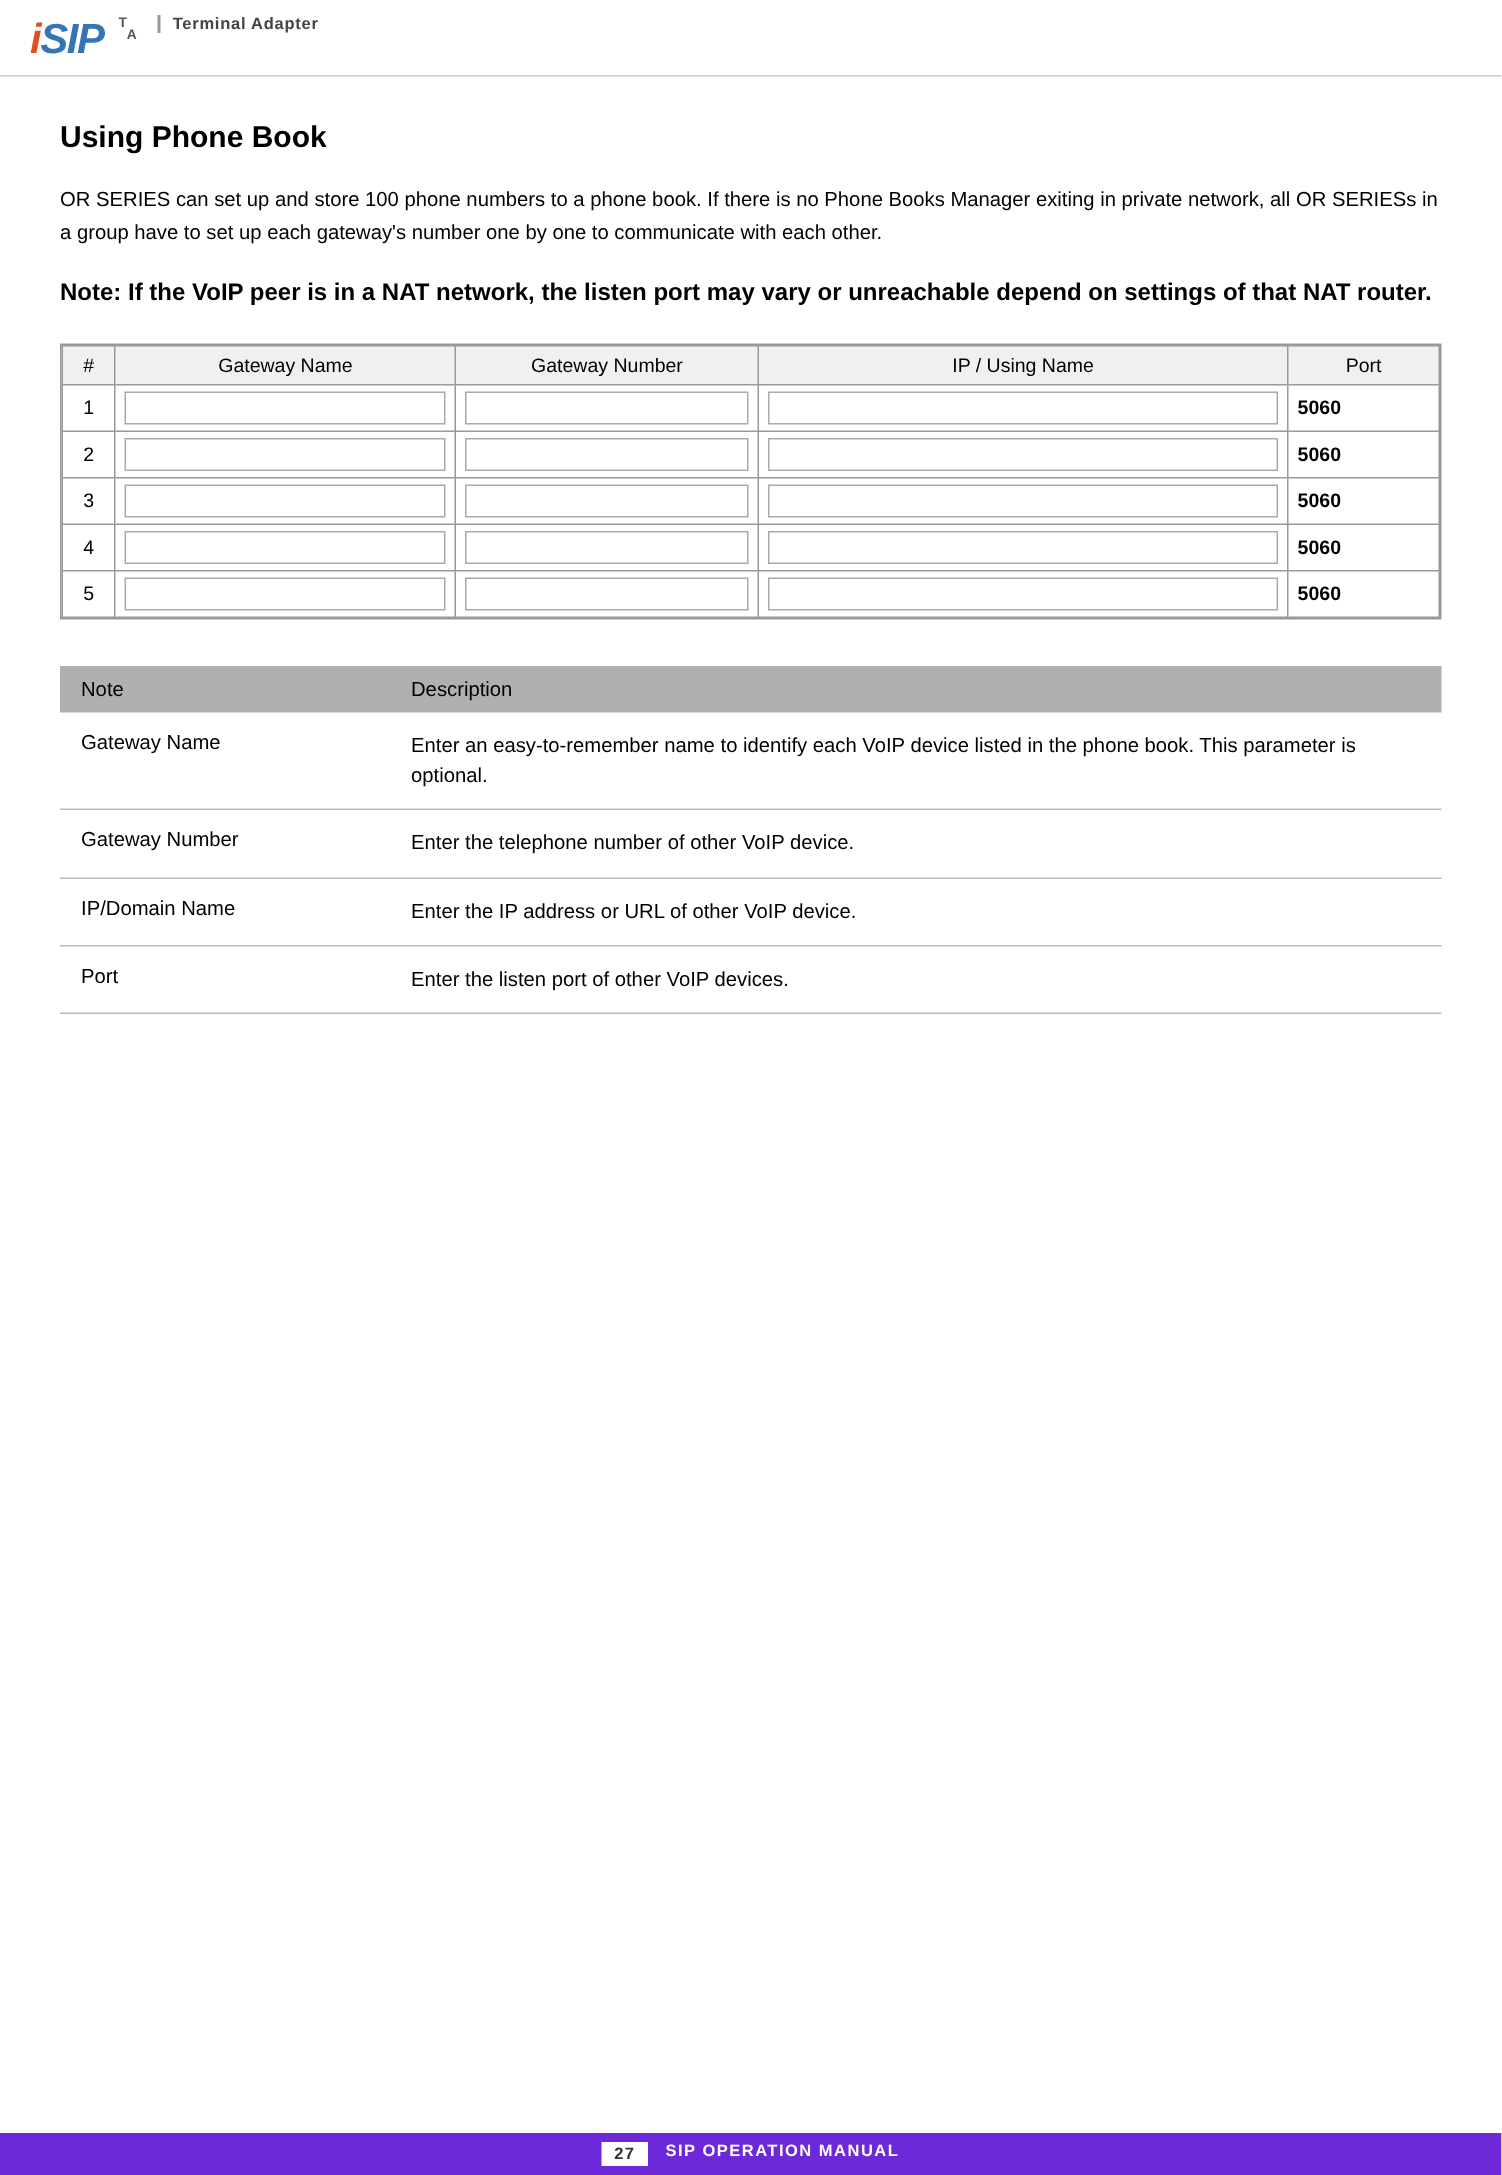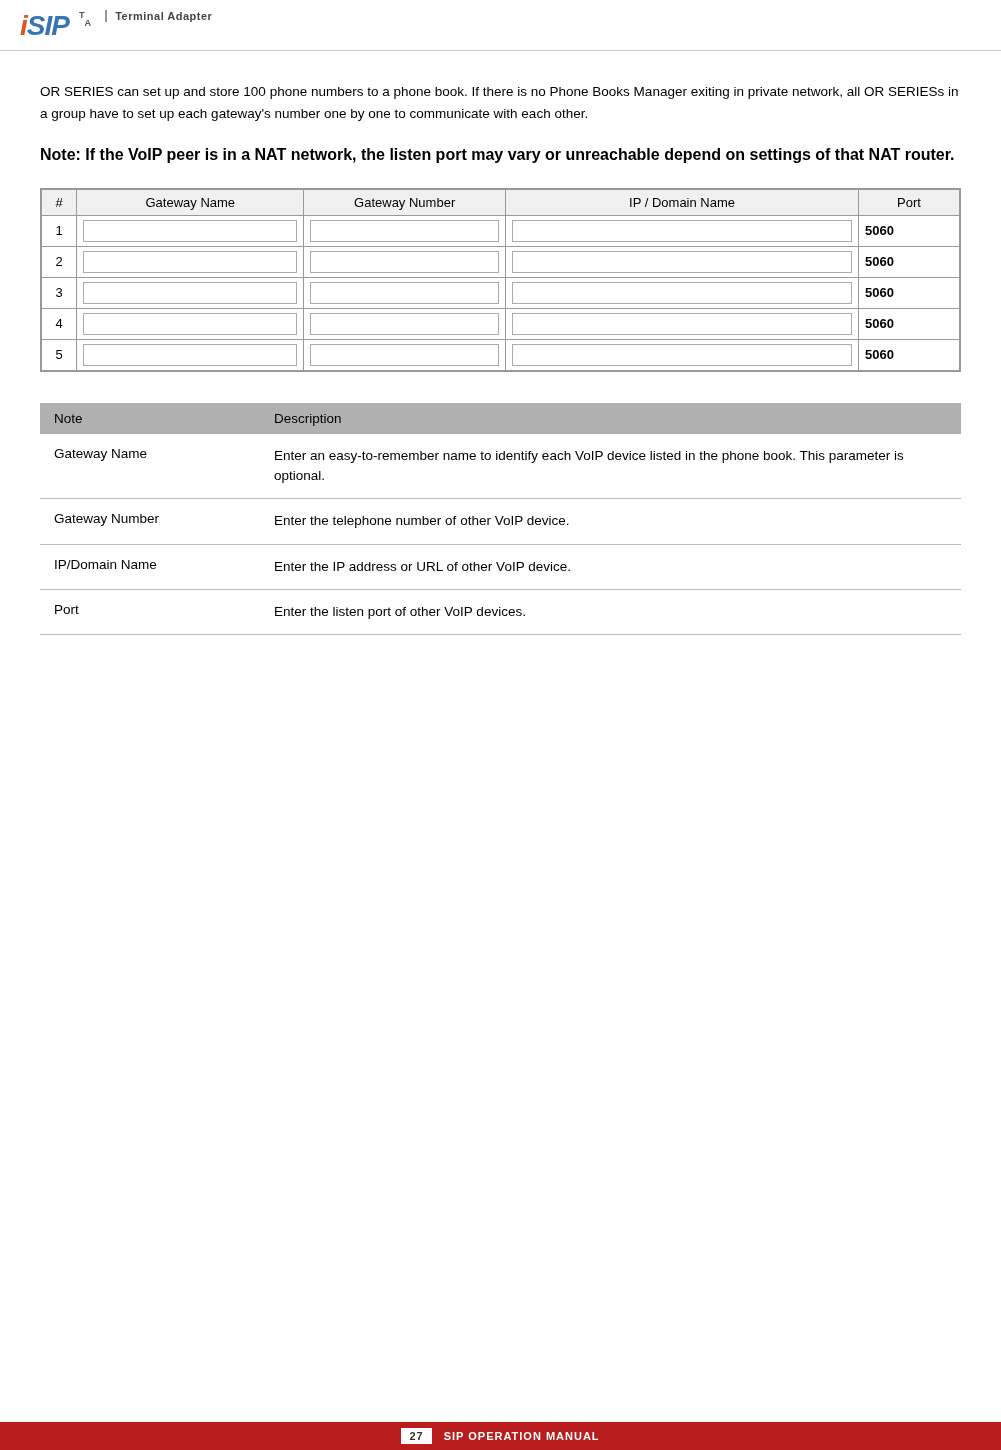--- a/index.html
+++ b/index.html
@@ -182,24 +182,24 @@
     .desc-table tbody td.desc-col {
       line-height: 1.5;
     }
 
     
     .footer {
       position: absolute;
       bottom: 0;
       left: 0;
       right: 0;
-      background: #b91c1c;
+      background: #6d28d9;
       color: #fff;
       display: flex;
-      align-items: center;
+      align-items: flex-start;
       justify-content: center;
       padding: 6px 20px;
       font-size: 11px;
       letter-spacing: 1px;
       font-weight: bold;
     }
     .footer-page {
       background: #fff;
       color: #333;
       padding: 2px 8px;
@@ -218,34 +218,35 @@
     </div>
     <div class="logo-ta">
       <sup>T</sup><sub>A</sub>
     </div>
     <div class="logo-subtitle">Terminal Adapter</div>
   </div>
 </div>
 
 <div class="content">
 
+  <h1 class="page-title">Using Phone Book</h1>
 
   <p class="intro-text">OR SERIES can set up and store 100 phone numbers to a phone book. If there is no Phone Books Manager exiting in private network, all OR SERIESs in a group have to set up each gateway's number one by one to communicate with each other.</p>
 
   <p class="note-text">Note: If the VoIP peer is in a NAT network, the listen port may vary or unreachable depend on settings of that NAT router.</p>
 
   
   <div class="phonebook-container">
     <table class="phonebook-table">
       <thead>
         <tr>
           <th class="hash-col">#</th>
           <th class="name-col">Gateway Name</th>
           <th class="number-col">Gateway Number</th>
-          <th class="ip-col">IP / Domain Name</th>
+          <th class="ip-col">IP / Using Name</th>
           <th class="port-col">Port</th>
         </tr>
       </thead>
       <tbody id="phonebook-tbody">
 
       <tr>
       <td class="row-num">1</td>
       <td>
         <input type="text" class="name-input" value="" style="">
       </td>

